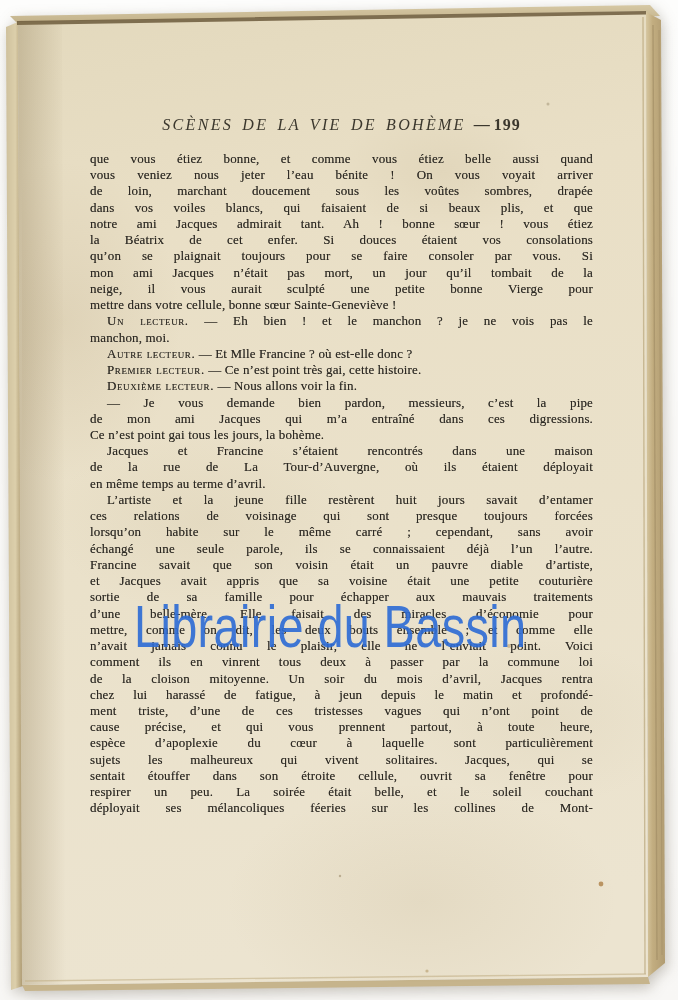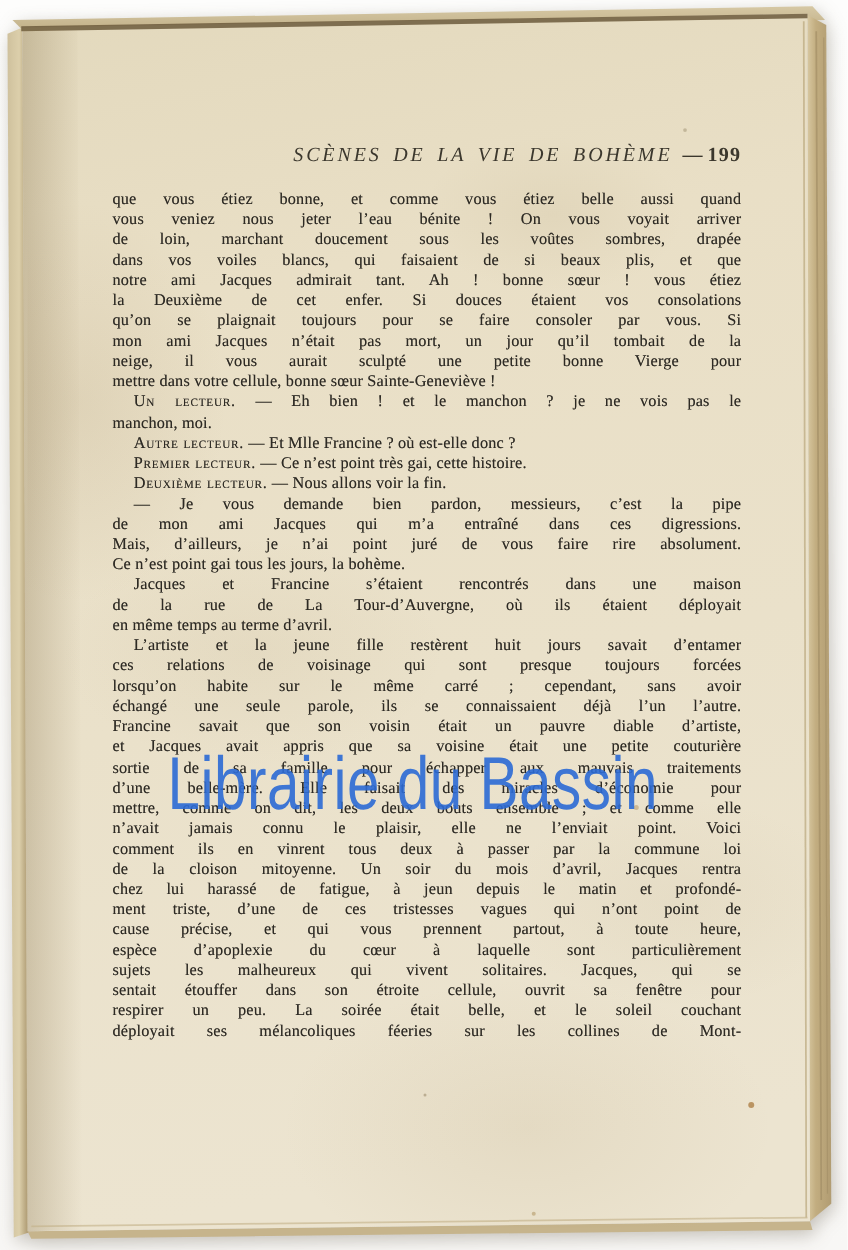--- a/index.html
+++ b/index.html
@@ -21,21 +21,21 @@
     background:
       radial-gradient(150px 90px at 420px 150px, rgba(160,140,95,0.10), transparent 70%),
       radial-gradient(220px 130px at 180px 500px, rgba(160,140,95,0.08), transparent 70%),
       radial-gradient(280px 170px at 400px 880px, rgba(170,148,102,0.12), transparent 70%),
       radial-gradient(170px 230px at 40px 300px, rgba(150,125,80,0.13), transparent 70%),
       radial-gradient(200px 120px at 520px 700px, rgba(160,140,95,0.07), transparent 70%);
   }
 
   .running-head {
     position: absolute; left: 90px; top: 116px; width: 503px;
-    text-align: right; white-space: nowrap;
+    text-align: center; white-space: nowrap;
     color: #3b372d; font-size: 16px; line-height: 18px;
   }
   .head-title { font-style: italic; letter-spacing: 2.3px; word-spacing: 3px; }
   .head-sep { margin: 0 4px 0 8px; font-weight: bold; }
   .head-num { font-weight: bold; letter-spacing: 1px; }
 
   .text-block {
     position: absolute; left: 90px; top: 151px; width: 503px;
     color: #2d2a24; font-size: 13px; letter-spacing: 0.15px;
     text-shadow: 0 0 0.4px rgba(45,42,36,0.55);
@@ -112,33 +112,32 @@
   <div class="running-head">
     <span class="head-title">SCÈNES DE LA VIE DE BOHÈME</span><span class="head-sep">—</span><span class="head-num">199</span>
   </div>
 
   <div class="text-block">
     <div class="ln">que vous étiez bonne, et comme vous étiez belle aussi quand</div>
     <div class="ln">vous veniez nous jeter l’eau bénite ! On vous voyait arriver</div>
     <div class="ln">de loin, marchant doucement sous les voûtes sombres, drapée</div>
     <div class="ln">dans vos voiles blancs, qui faisaient de si beaux plis, et que</div>
     <div class="ln">notre ami Jacques admirait tant. Ah ! bonne sœur ! vous étiez</div>
-    <div class="ln">la Deuxième de cet enfer. Si douces étaient vos consolations</div>
+    <div class="ln">la Béatrix de cet enfer. Si douces étaient vos consolations</div>
     <div class="ln">qu’on se plaignait toujours pour se faire consoler par vous. Si</div>
     <div class="ln">mon ami Jacques n’était pas mort, un jour qu’il tombait de la</div>
     <div class="ln">neige, il vous aurait sculpté une petite bonne Vierge pour</div>
     <div class="ln end">mettre dans votre cellule, bonne sœur Sainte-Geneviève !</div>
     <div class="ln ind"><span class="sp">Un lecteur.</span><span> — Eh bien ! et le manchon ? je ne vois pas le</span></div>
     <div class="ln end">manchon, moi.</div>
     <div class="ln ind end"><span class="sp">Autre lecteur.</span><span> — Et Mlle Francine ? où est-elle donc ?</span></div>
     <div class="ln ind end"><span class="sp">Premier lecteur.</span><span> — Ce n’est point très gai, cette histoire.</span></div>
     <div class="ln ind end"><span class="sp">Deuxième lecteur.</span><span> — Nous allons voir la fin.</span></div>
     <div class="ln ind">— Je vous demande bien pardon, messieurs, c’est la pipe</div>
     <div class="ln">de mon ami Jacques qui m’a entraîné dans ces digressions.</div>
-    <div class="ln">Mais, d’ailleurs, je n’ai point juré de vous faire rire absolument.</div>
     <div class="ln end">Ce n’est point gai tous les jours, la bohème.</div>
     <div class="ln ind">Jacques et Francine s’étaient rencontrés dans une maison</div>
     <div class="ln">de la rue de La Tour-d’Auvergne, où ils étaient déployait</div>
     <div class="ln end">en même temps au terme d’avril.</div>
     <div class="ln ind">L’artiste et la jeune fille restèrent huit jours savait d’entamer</div>
     <div class="ln">ces relations de voisinage qui sont presque toujours forcées</div>
     <div class="ln">lorsqu’on habite sur le même carré ; cependant, sans avoir</div>
     <div class="ln">échangé une seule parole, ils se connaissaient déjà l’un l’autre.</div>
     <div class="ln">Francine savait que son voisin était un pauvre diable d’artiste,</div>
     <div class="ln">et Jacques avait appris que sa voisine était une petite couturière</div>

